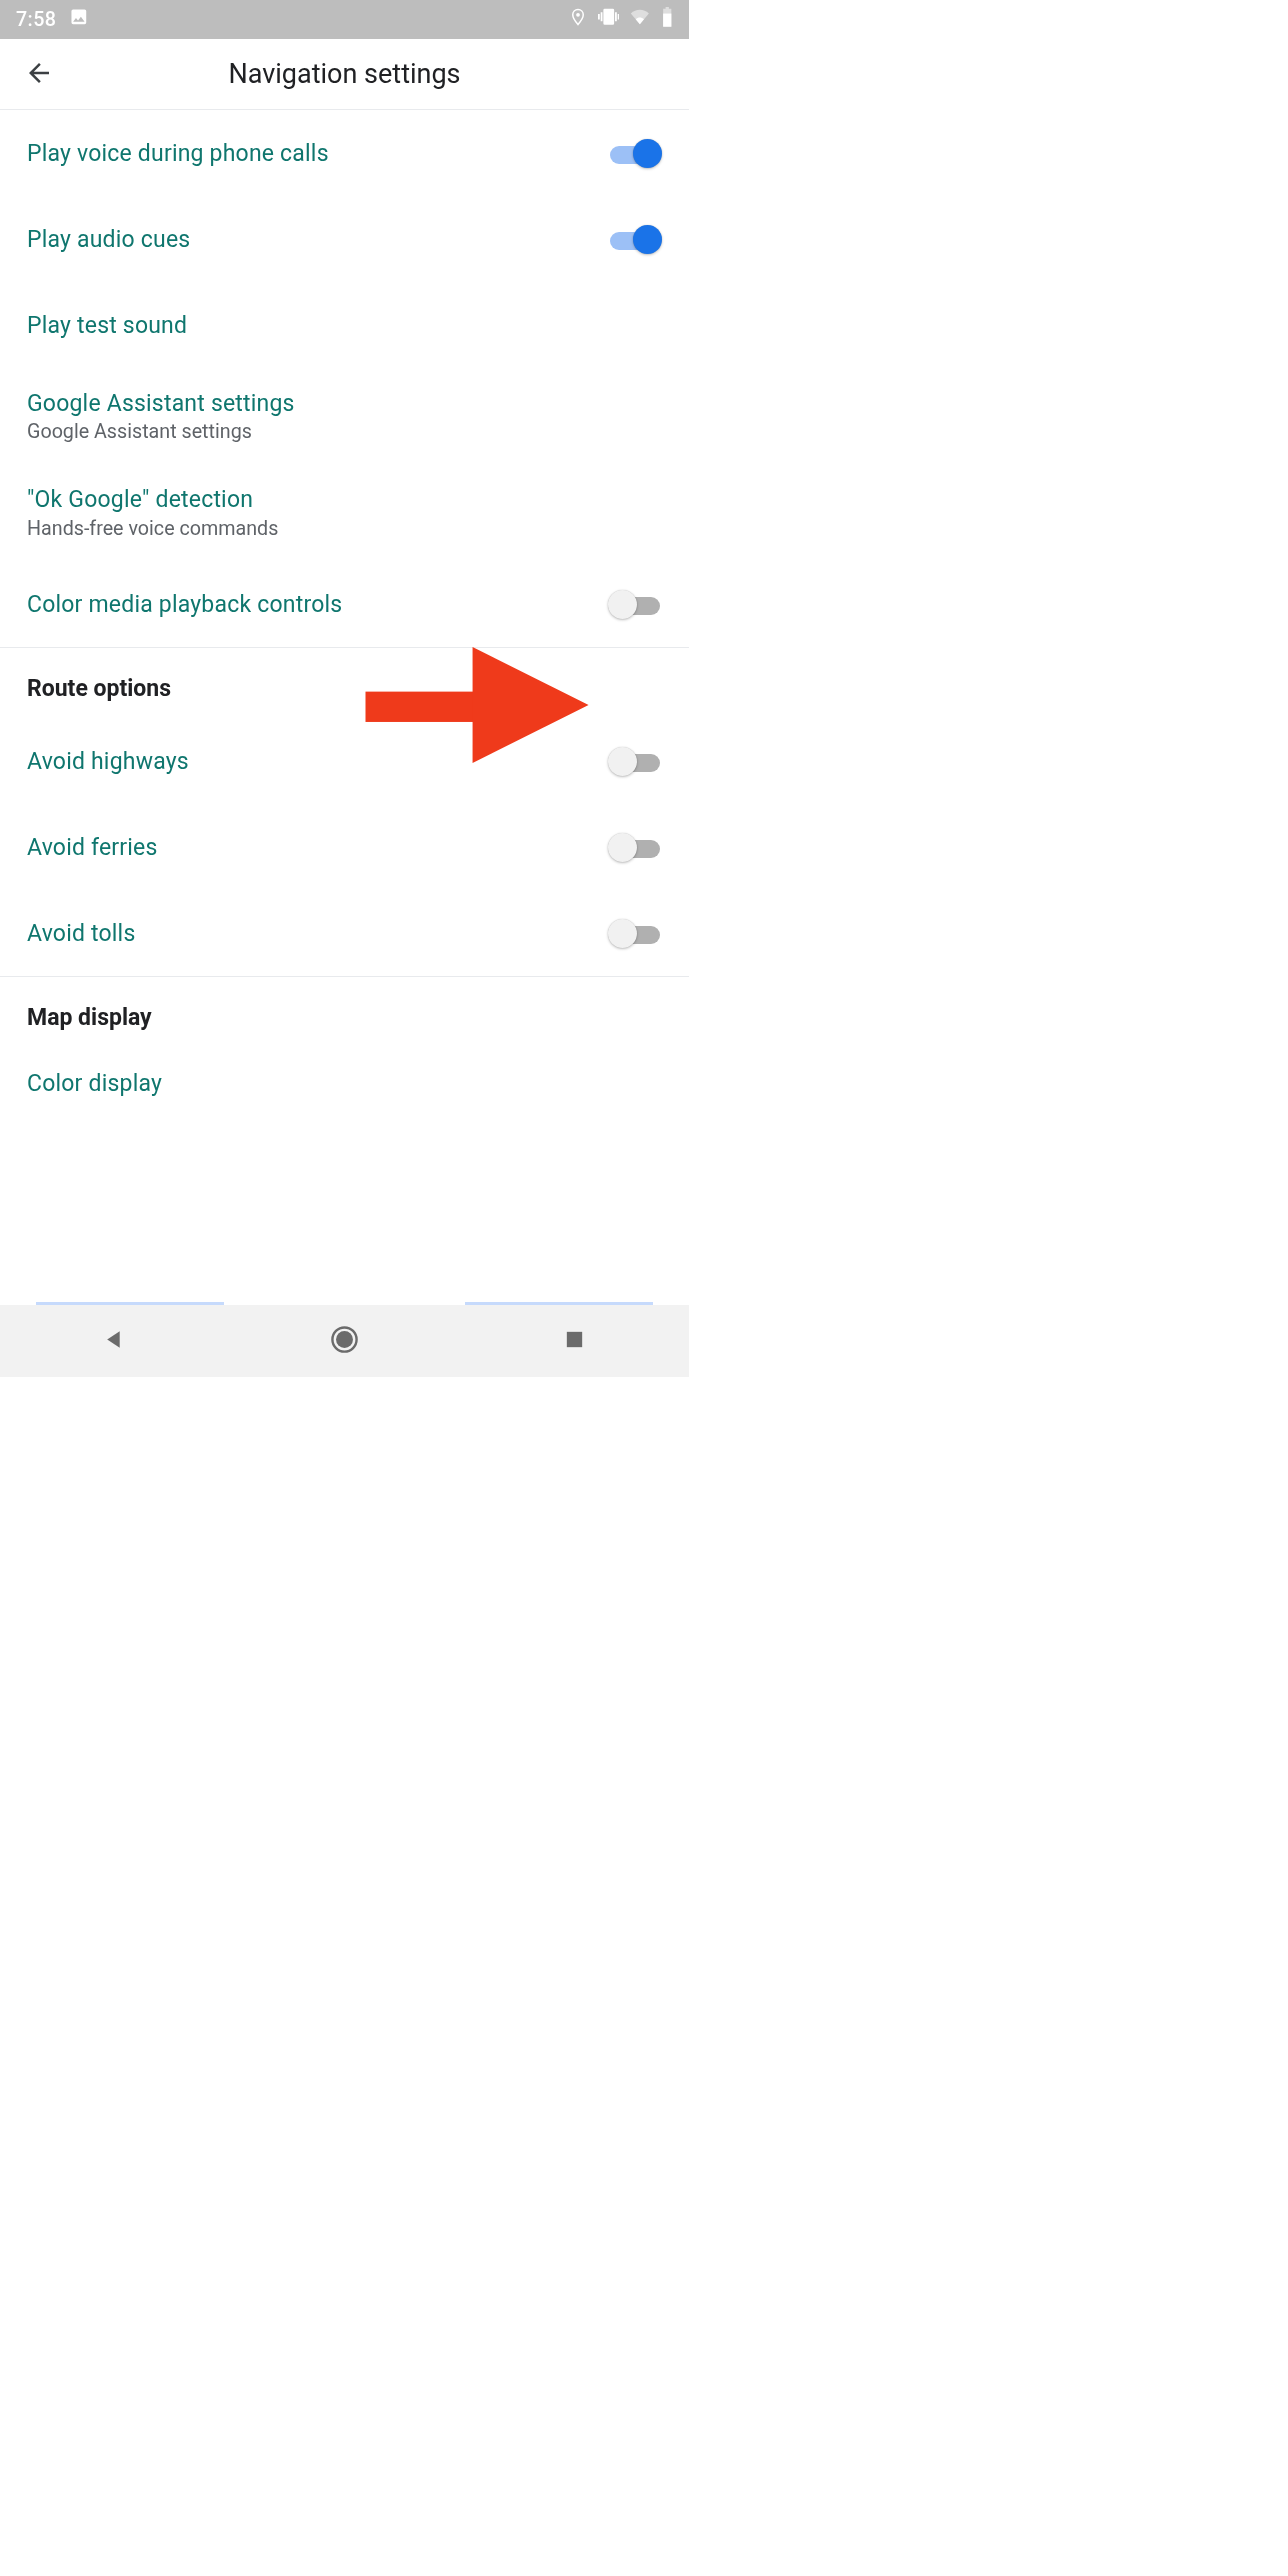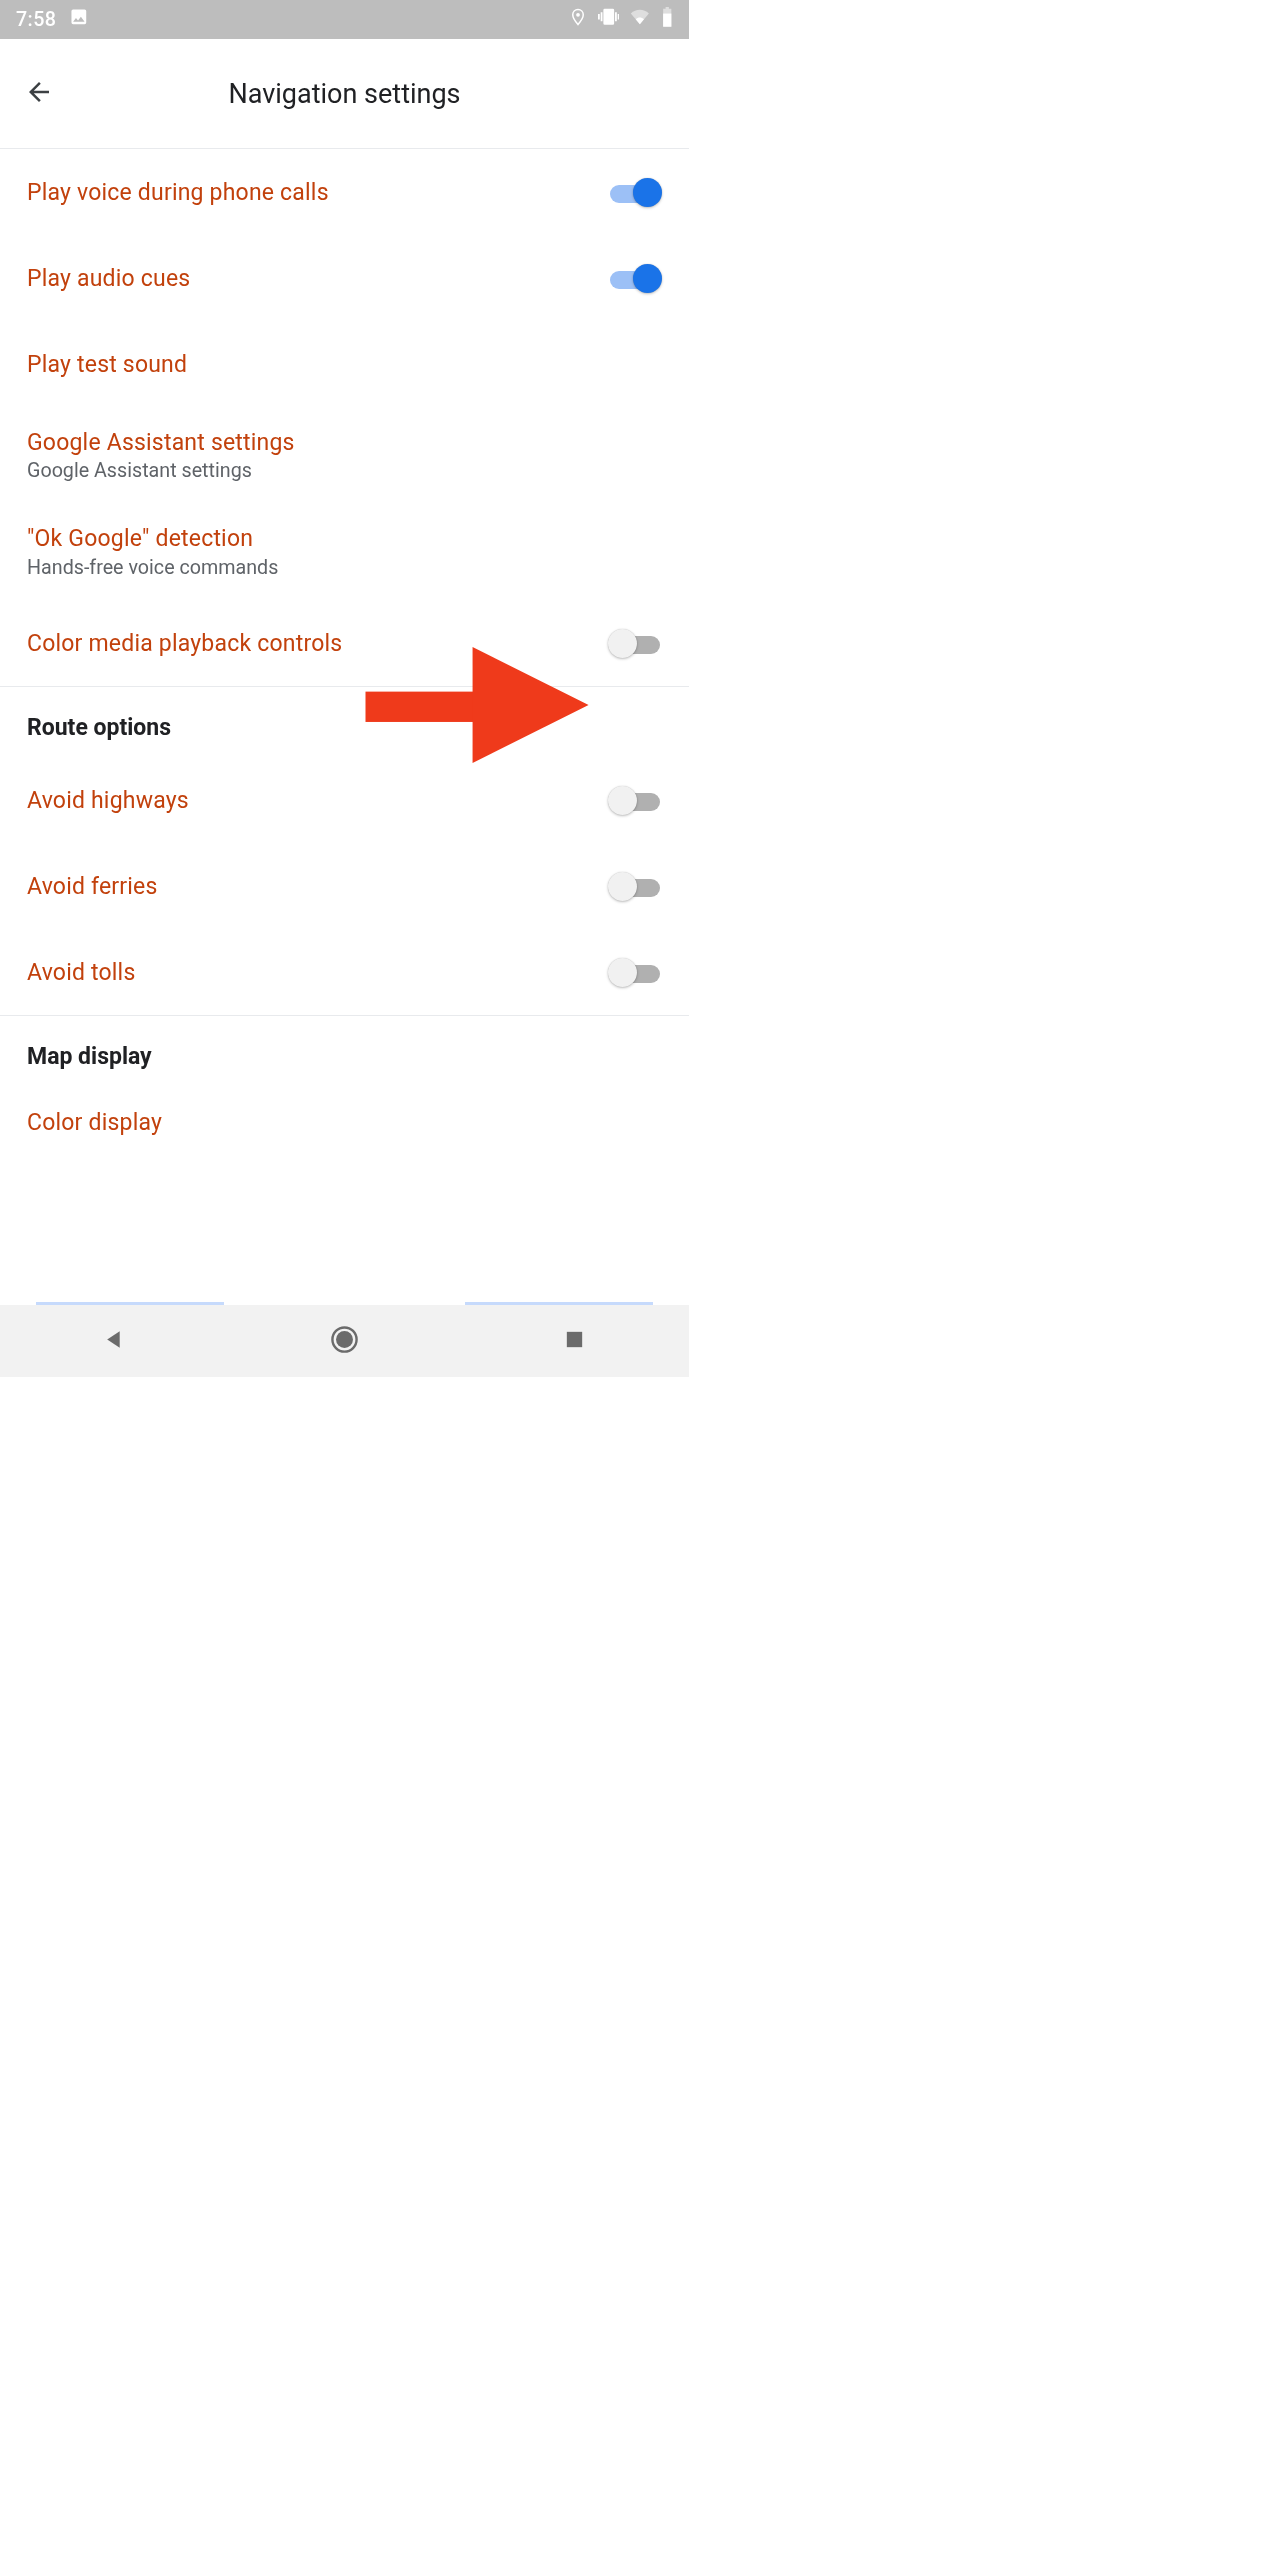--- a/index.html
+++ b/index.html
@@ -25,21 +25,21 @@
     font-weight: 500;
     justify-content: space-between;
   }
   .status-left { display: flex; align-items: center; gap: 12.5px; }
   .status-right { display: flex; align-items: center; gap: 10.7px; }
   .status-right svg, .status-left svg { fill: #ffffff; }
   .clock { letter-spacing: 0.4px; }
 
   
   .app-bar {
-    height: 110px;
+    height: 71px;
     background: #ffffff;
     display: flex;
     align-items: center;
     position: relative;
     border-bottom: 0.9px solid #e8eaed;
   }
   .back-btn {
     width: 64px; height: 64px;
     display: flex; align-items: center; justify-content: center;
     margin-left: 7.2px;
@@ -57,21 +57,21 @@
   
   .list { }
   .row {
     display: flex;
     align-items: center;
     justify-content: space-between;
     padding: 21.5px 27px 21.5px 27px;
     min-height: 86px;
   }
   .row .texts { display: flex; flex-direction: column; gap: 3.6px; }
-  .row .primary { font-size: 23px; color: #c2410c; letter-spacing: 0.2px; }
+  .row .primary { font-size: 23px; color: #0f766e; letter-spacing: 0.2px; }
   .row .secondary { font-size: 19.7px; color: #5f6368; }
   .row.disabled .primary { color: #bdbdbd; }
   .divider { height: 0.9px; background: #e8eaed; margin: 0; }
   .section-title {
     padding: 27px 27px 16px 27px;
     font-size: 23px;
     font-weight: 700;
     color: #202124;
   }
 

